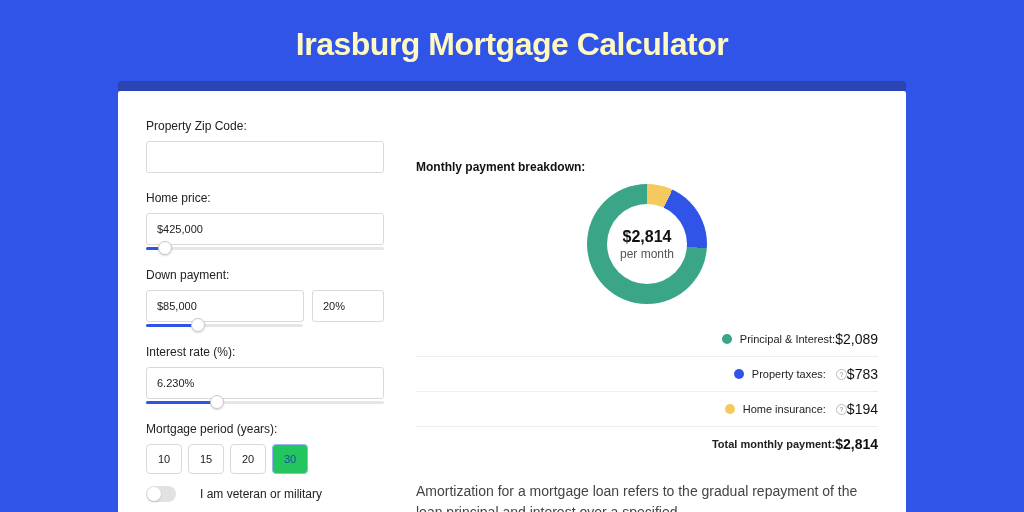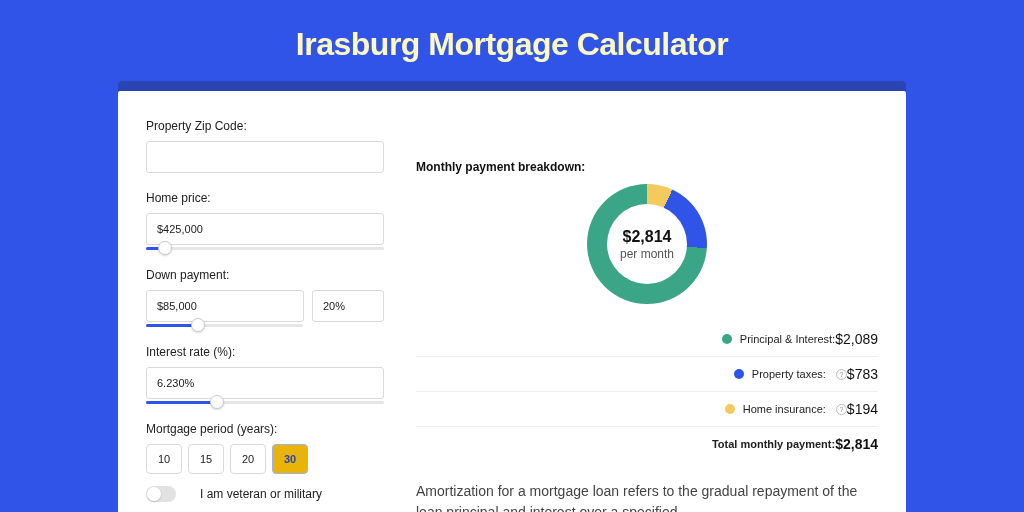--- a/index.html
+++ b/index.html
@@ -14,21 +14,21 @@
   .text-input { width: 100%; height: 32px; border: 1px solid #d9d9d9; border-radius: 3px; padding: 0 10px; font-size: 11px; color: #222; }
   .field { margin-bottom: 18px; position: relative; }
   .slider-rail { height: 3px; background: #e6e6e6; position: relative; margin-top: 2px; border-radius: 2px; }
   .slider-fill { position: absolute; height: 3px; background: #3054e8; border-radius: 2px; }
   .slider-knob { position: absolute; width: 14px; height: 14px; background: #fff; border: 1px solid #c9c9c9; border-radius: 50%; top: -6px; transform: translateX(-50%); box-shadow: 0 1px 2px rgba(0,0,0,.15); }
   .row-two { display: flex; gap: 8px; }
   .row-two .text-input { flex: 1; }
   .row-two .pct { width: 72px; flex: 0 0 72px; }
   .periods { display: flex; gap: 6px; }
   .period-btn { width: 36px; height: 30px; border: 1px solid #d9d9d9; background: #fff; border-radius: 4px; font-size: 11px; color: #222; display: flex; align-items: center; justify-content: center; cursor: pointer; }
-  .period-btn.active { background: #eab308; border-color: #9bb1f0; color: #2a44b3; font-weight: 700; }
+  .period-btn.active { background: #22c55e; border-color: #9bb1f0; color: #2a44b3; font-weight: 400; }
   .toggle-row { display: flex; align-items: center; gap: 24px; margin-top: 10px; }
   .toggle { width: 30px; height: 16px; background: #e2e2e2; border-radius: 10px; position: relative; }
   .toggle-knob { position: absolute; width: 14px; height: 14px; background: #fff; border-radius: 50%; top: 1px; left: 1px; box-shadow: 0 1px 2px rgba(0,0,0,.2); }
   .section-title { font-size: 12px; font-weight: 700; color: #111; margin-bottom: 10px; }
   .donut-wrap { display: flex; justify-content: center; margin: 6px 0 18px; position: relative; }
   .donut { width: 120px; height: 120px; border-radius: 50%; position: relative; }
   .donut-hole { position: absolute; inset: 20px; background: #fff; border-radius: 50%; display: flex; flex-direction: column; align-items: center; justify-content: center; }
   .donut-val { font-size: 16px; font-weight: 800; color: #111; }
   .donut-sub { font-size: 12px; color: #555; margin-top: 1px; }
   .legend-row { display: flex; align-items: center; justify-content: flex-end; padding: 9px 0; border-bottom: 1px solid #eee; }

